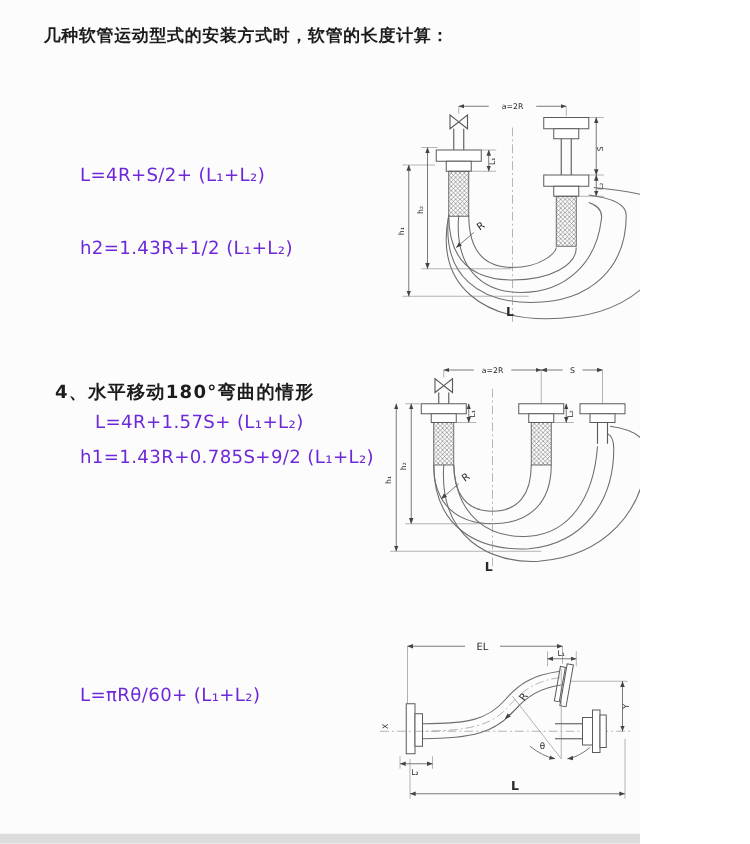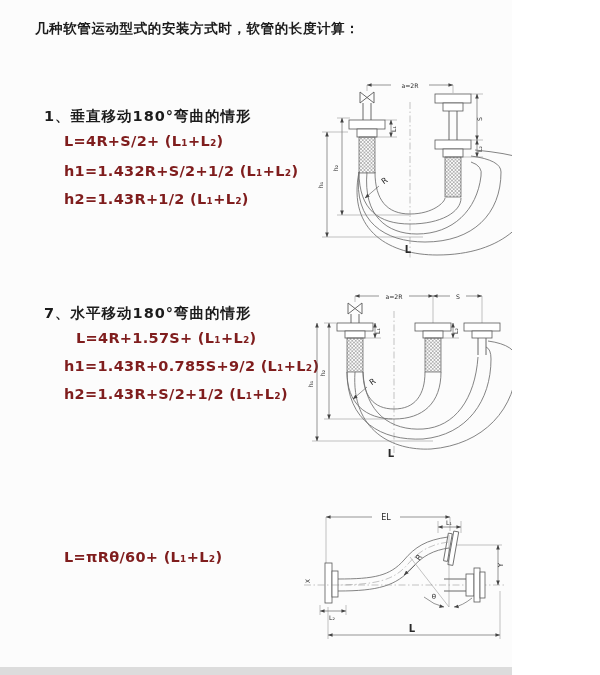--- a/index.html
+++ b/index.html
@@ -1,48 +1,45 @@
 <!DOCTYPE html>
 <html><head>
 <meta charset="utf-8">
 <style>
   html,body{margin:0;padding:0;}
   .page{position:relative;width:512px;height:675px;background:#fcfcfc;overflow:hidden;
         font-family:"DejaVu Sans","Liberation Sans",sans-serif;color:#1c1c1c;}
   .doc-title{position:absolute;left:35px;top:20px;font-size:13.5px;font-weight:bold;letter-spacing:.6px;}
   .hd{position:absolute;font-size:14.5px;font-weight:bold;letter-spacing:1px;}
-  .fx{position:absolute;font-size:14.5px;font-weight:bold;color:#7f1d1d;letter-spacing:.3px;}
+  .fx{position:absolute;font-size:14.5px;font-weight:normal;color:#6d28d9;letter-spacing:.3px;}
   .scan-edge{position:absolute;left:0;right:0;bottom:0;height:8px;background:#dcdcdc;}
   svg{position:absolute;overflow:visible;}
   svg text{font-family:"DejaVu Sans",sans-serif;fill:#2a2a2a;}
   .t6{font-size:6.2px;} .t7{font-size:7px;} .t8{font-size:8px;} .tl{font-size:10px;font-weight:bold;}
   .dim{stroke:#4e4e4e;stroke-width:.6;fill:none;}
   .ext{stroke:#7a7a7a;stroke-width:.45;fill:none;}
   .pp{stroke:#5a5a5a;stroke-width:.9;fill:none;}
   .fl{stroke:#5a5a5a;stroke-width:.8;fill:#ffffff;}
   .hs{stroke:#6e6e6e;stroke-width:.85;fill:none;}
   .cl{stroke:#8a8a8a;stroke-width:.5;fill:none;stroke-dasharray:7 2.5 1.5 2.5;}
   .bd{stroke:#5a5a5a;stroke-width:.7;}
 </style>
 </head>
 <body>
 
 <div class="page">
 
   <div class="doc-title">几种软管运动型式的安装方式时，软管的长度计算：</div>
 
-  <div class="hd" style="left:44px;top:107px">1、垂直移动180°弯曲的情形</div>
   <div class="fx" style="left:64px;top:133px">L=4R+S/2+ (L₁+L₂)</div>
-  <div class="fx" style="left:64px;top:163px">h1=1.432R+S/2+1/2 (L₁+L₂)</div>
   <div class="fx" style="left:64px;top:191px">h2=1.43R+1/2 (L₁+L₂)</div>
 
-  <div class="hd" style="left:44px;top:304px">7、水平移动180°弯曲的情形</div>
+  <div class="hd" style="left:44px;top:304px">4、水平移动180°弯曲的情形</div>
   <div class="fx" style="left:76px;top:330px">L=4R+1.57S+ (L₁+L₂)</div>
   <div class="fx" style="left:64px;top:358px">h1=1.43R+0.785S+9/2 (L₁+L₂)</div>
-  <div class="fx" style="left:64px;top:386px">h2=1.43R+S/2+1/2 (L₁+L₂)</div>
 
   <div class="fx" style="left:64px;top:549px">L=πRθ/60+ (L₁+L₂)</div>
 
   <svg style="left:305px;top:72px" width="295" height="195" viewBox="0 0 295 195">
     <defs>
       <marker id="ar1" viewBox="0 0 10 10" refX="9.5" refY="5" markerWidth="8" markerHeight="8" orient="auto-start-reverse">
         <path d="M0,1.2 L10,5 L0,8.8 Z" fill="#444"></path>
       </marker>
       <pattern id="braid1" width="3.5" height="3.5" patternUnits="userSpaceOnUse">
         <path d="M0,3.5 L3.5,0 M0,0 L3.5,3.5" stroke="#7a7a7a" stroke-width="0.5"></path>

